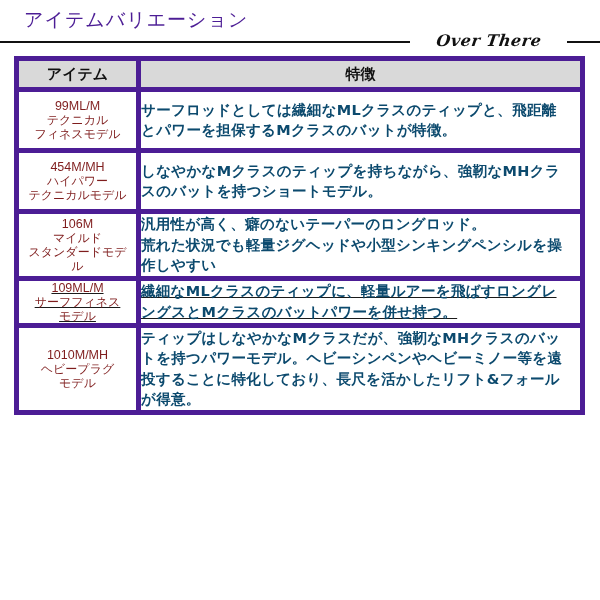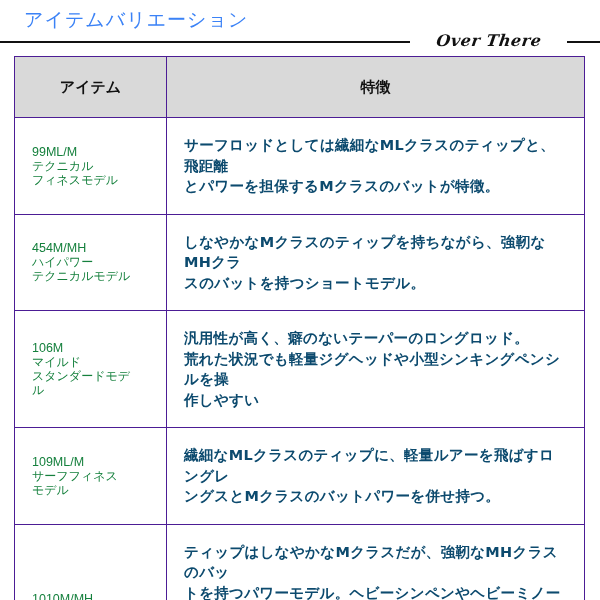--- a/index.html
+++ b/index.html
@@ -2,40 +2,40 @@
 <html><head>
 <meta charset="utf-8">
 <style>
   html, body { margin: 0; padding: 0; }
   body {
     width: 600px; height: 600px; background: #ffffff; position: relative; overflow: hidden;
     font-family: "DejaVu Sans", "Liberation Sans", sans-serif; color: #1a1a1a;
   }
   .title {
     position: absolute; left: 24px; top: 7px; font-size: 19px; font-weight: normal;
-    letter-spacing: 1px; color: #3b82f6;
+    letter-spacing: 1px; color: #4c1d95;
   }
   .rule-left { position: absolute; left: 0; top: 41px; width: 410px; height: 2px; background: #111; }
   .rule-right { position: absolute; left: 567px; top: 41px; width: 33px; height: 2px; background: #111; }
   .logo {
     position: absolute; left: 418px; top: 31px; width: 142px; text-align: center;
     font-family: "DejaVu Serif", "Liberation Serif", serif; font-weight: bold; font-style: italic;
     font-size: 16px; letter-spacing: 0.5px; color: #111; transform: skewX(-8deg);
   }
   table.spec {
     position: absolute; left: 14px; top: 56px; width: 571px; border-collapse: collapse;
     table-layout: fixed;
   }
-  table.spec td, table.spec th { border: 1px solid #4c1d95; padding: 17px; }
+  table.spec td, table.spec th { border: 5px solid #4c1d95; padding: 0; }
   table.spec th {
     background: #d9d9d9; height: 26px; font-size: 15px; font-weight: bold; color: #111;
   }
   table.spec th.col-item { width: 117px; }
   td.item {
-    font-size: 12px; line-height: 14px; color: #15803d; vertical-align: middle;
+    text-align: center; font-size: 12px; line-height: 14px; color: #7f1d1d; vertical-align: middle;
   }
   td.item .code { display: block; font-size: 12.5px; font-family: "Liberation Sans", sans-serif; }
   td.item .name { display: block; white-space: pre-line; }
   td.desc {
     font-size: 14.5px; line-height: 20.5px; font-weight: bold; color: #0c4a6e;
     padding-left: 7px; padding-right: 4px; vertical-align: middle; white-space: pre-line;
     letter-spacing: 0.3px;
   }
 </style>
 </head>
@@ -76,21 +76,21 @@
         <td class="item">
           <span class="code">106M</span>
           <span class="name">マイルド
 スタンダードモデ
 ル</span>
         </td>
         <td class="desc">汎用性が高く、癖のないテーパーのロングロッド。
 荒れた状況でも軽量ジグヘッドや小型シンキングペンシルを操
 作しやすい</td>
       </tr>
-      <tr style="height: 45px;">
+      <tr style="height: 45px; text-decoration: underline;">
         <td class="item">
           <span class="code">109ML/M</span>
           <span class="name">サーフフィネス
 モデル</span>
         </td>
         <td class="desc">繊細なMLクラスのティップに、軽量ルアーを飛ばすロングレ
 ングスとMクラスのバットパワーを併せ持つ。</td>
       </tr>
       <tr style="height: 78px;">
         <td class="item">

